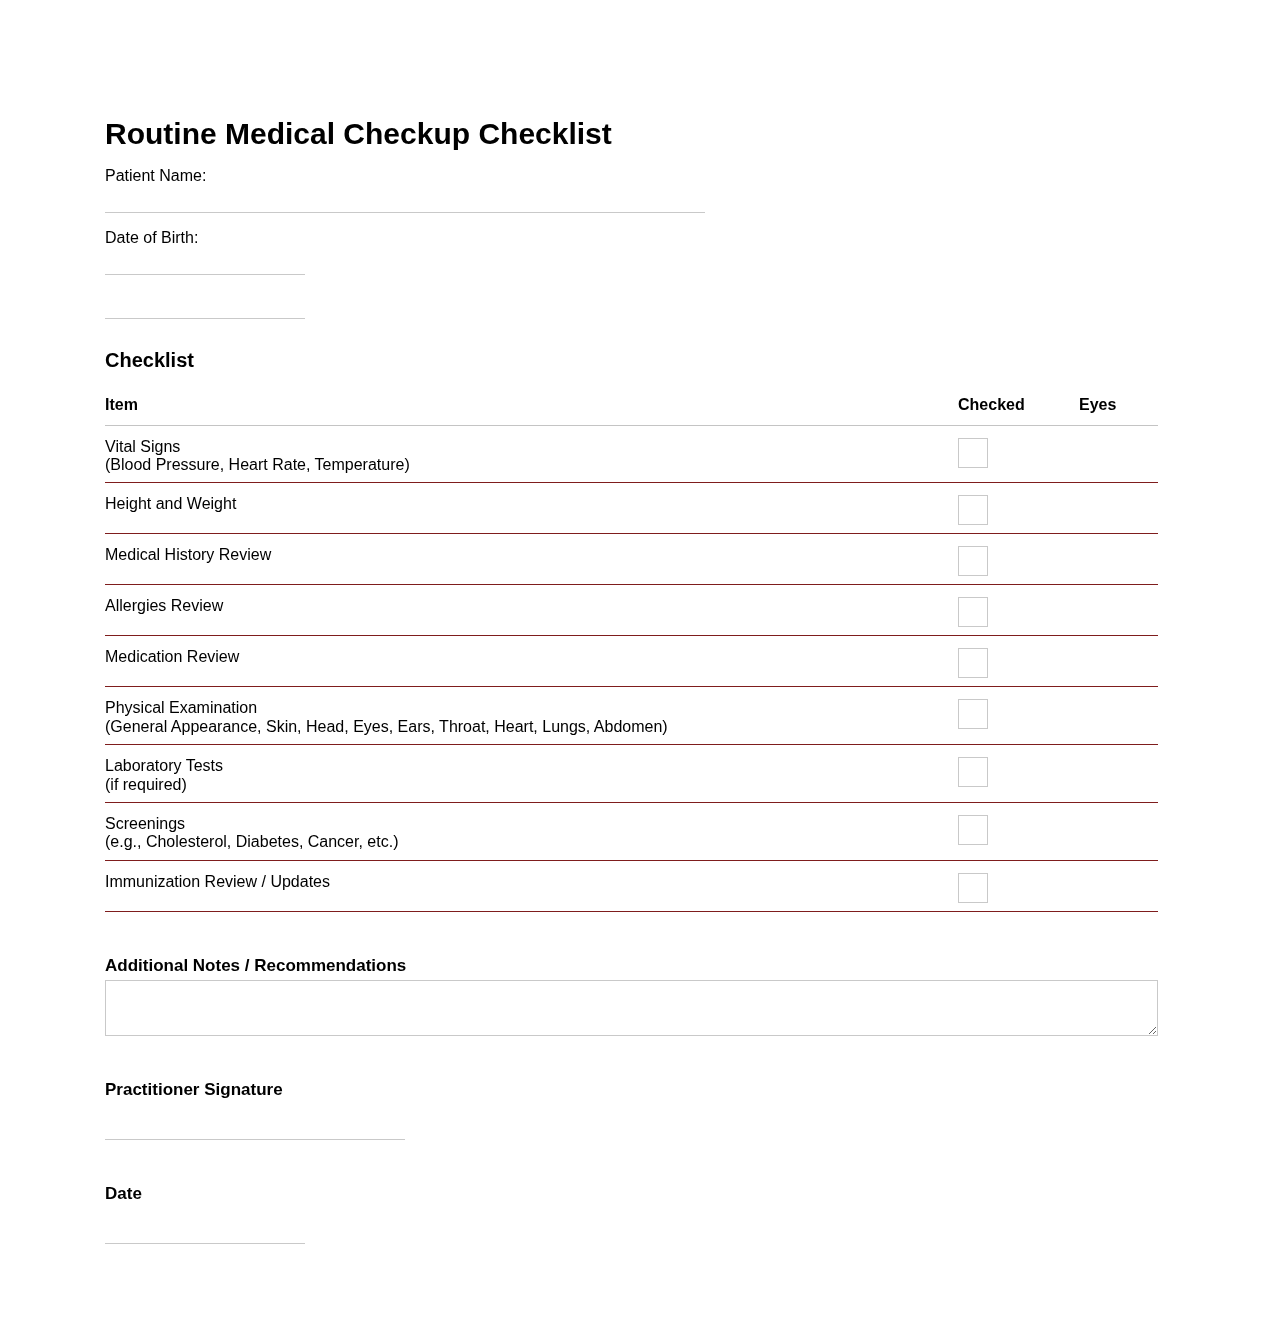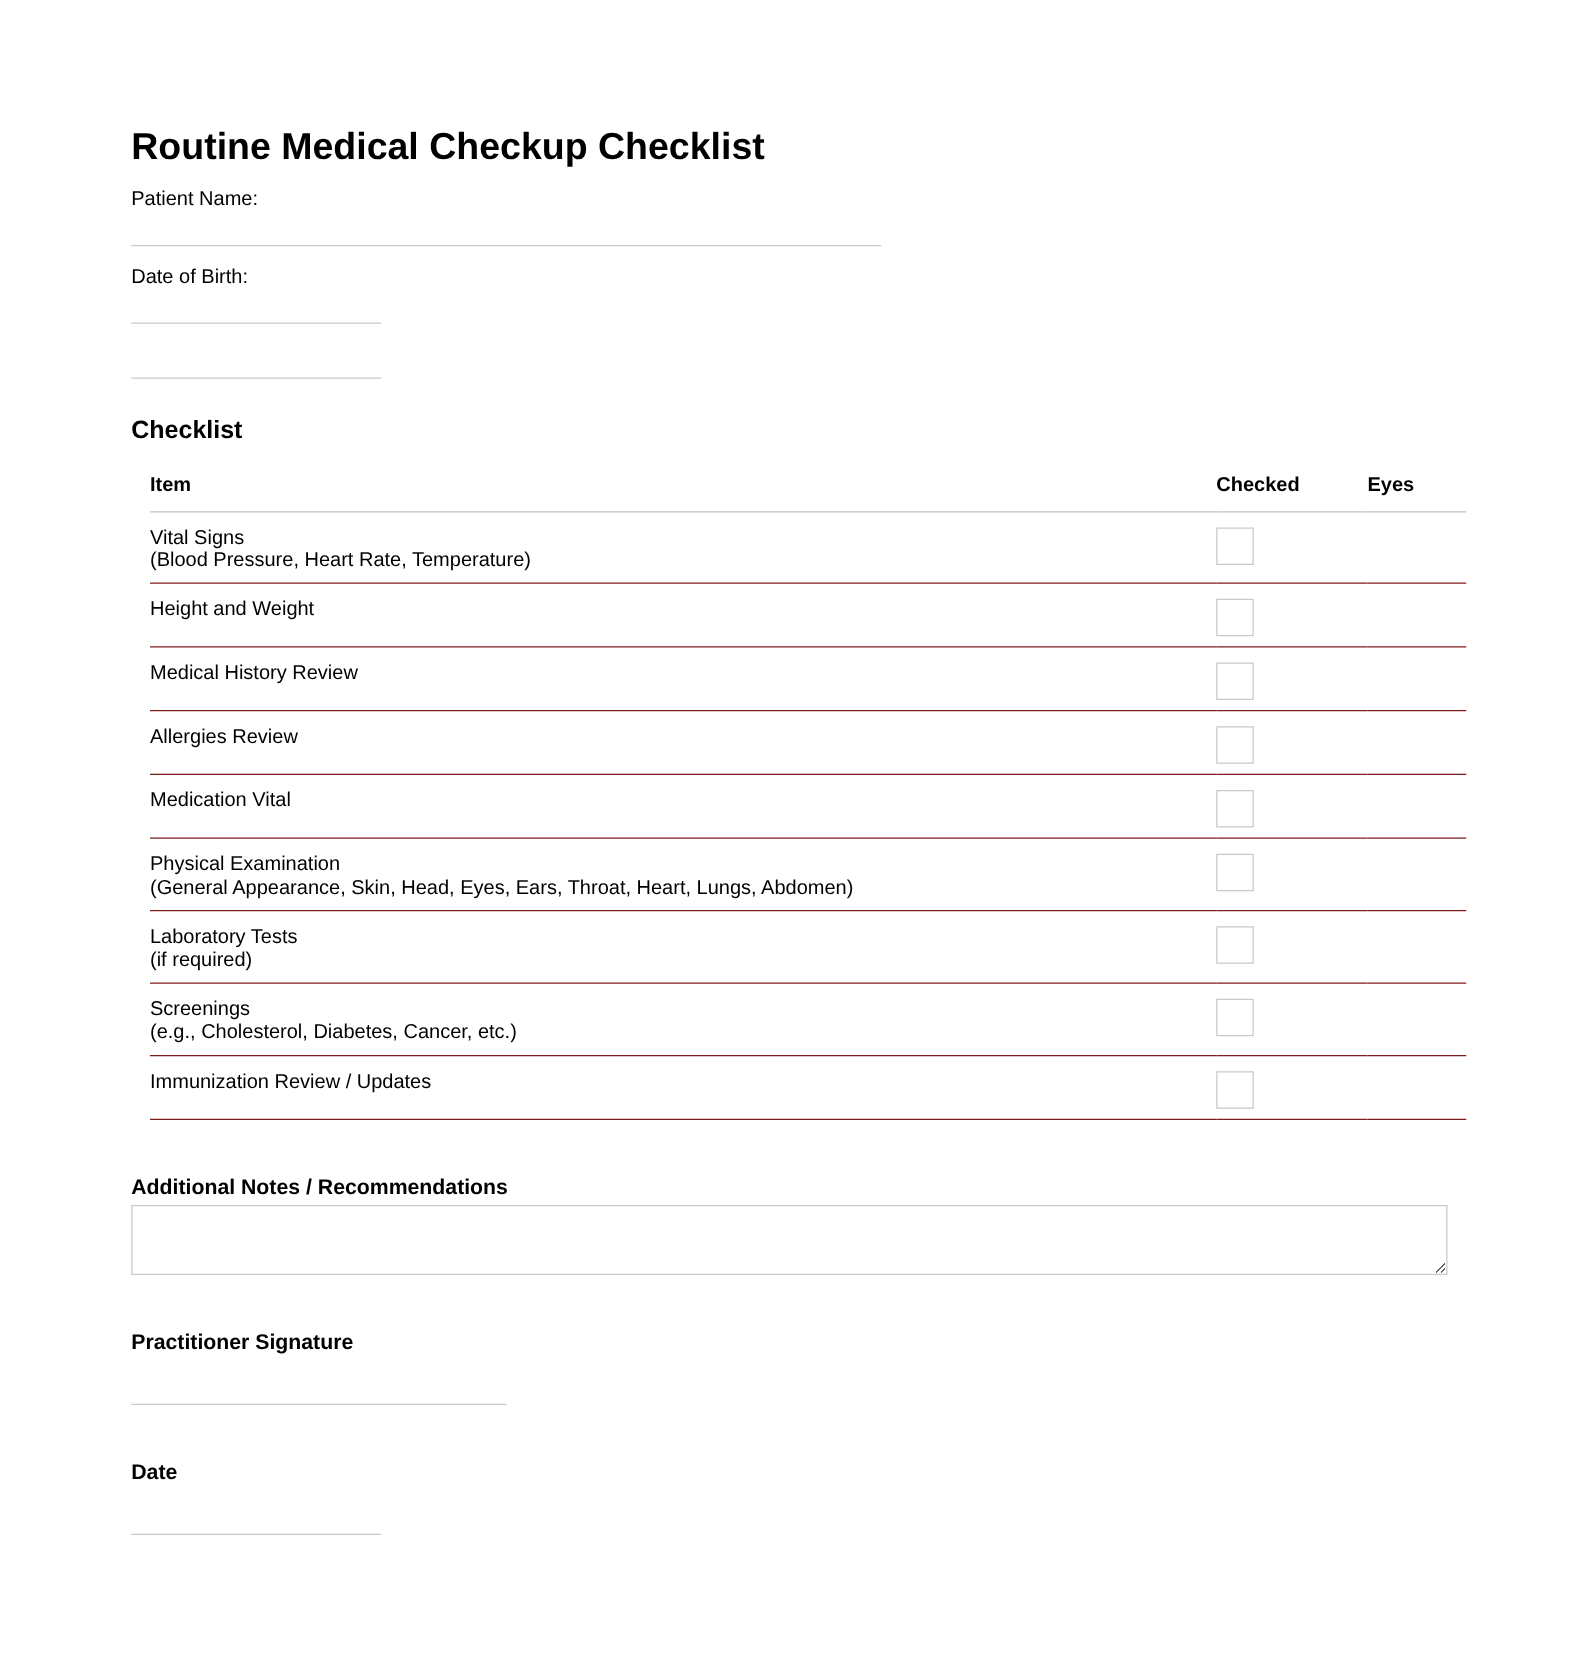--- a/index.html
+++ b/index.html
@@ -16,21 +16,21 @@
   }
   .container {
     width: 1053px;
     margin-left: 105px;
     padding-top: 101px;
     padding-bottom: 80px;
   }
   h1.page-title {
     font-size: 30px;
     font-weight: bold;
-    margin: 0 0 15px 0;
+    margin: 16px 0 15px 0;
     line-height: 1.15;
   }
   .field { margin-bottom: 16px; }
   .field-label {
     display: block;
     font-size: 16px;
     line-height: 18px;
   }
   .line-input {
     display: block;
@@ -51,21 +51,20 @@
   h2.checklist-heading {
     font-size: 20px;
     font-weight: bold;
     margin: 30px 0 24px 0;
     line-height: 1.15;
   }
   table.checklist-table {
     width: 100%;
     border-collapse: collapse;
     table-layout: fixed;
-    margin-left: 15px;
   }
   table.checklist-table th {
     text-align: left;
     font-size: 16px;
     font-weight: bold;
     padding: 0 0 11px 0;
     border-bottom: 1px solid #c4c4c4;
     line-height: 18px;
   }
   table.checklist-table td {
@@ -183,21 +182,21 @@
             <span class="item-name">Allergies Review</span>
             <span class="item-detail"></span>
           </td>
           <td>
               <input type="checkbox" class="check-box" style="">
             </td>
           <td></td>
         </tr>
         <tr>
           <td>
-            <span class="item-name">Medication Vital</span>
+            <span class="item-name">Medication Review</span>
             <span class="item-detail"></span>
           </td>
           <td>
               <input type="checkbox" class="check-box" style="">
             </td>
           <td></td>
         </tr>
         <tr>
           <td>
             <span class="item-name">Physical Examination</span>

